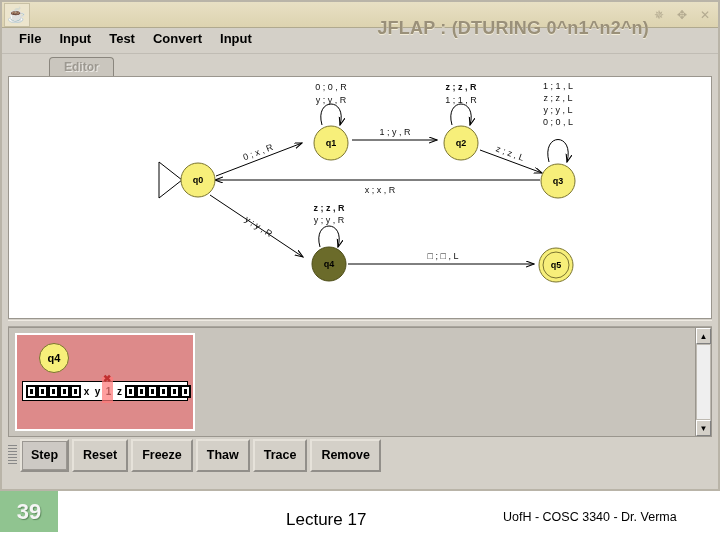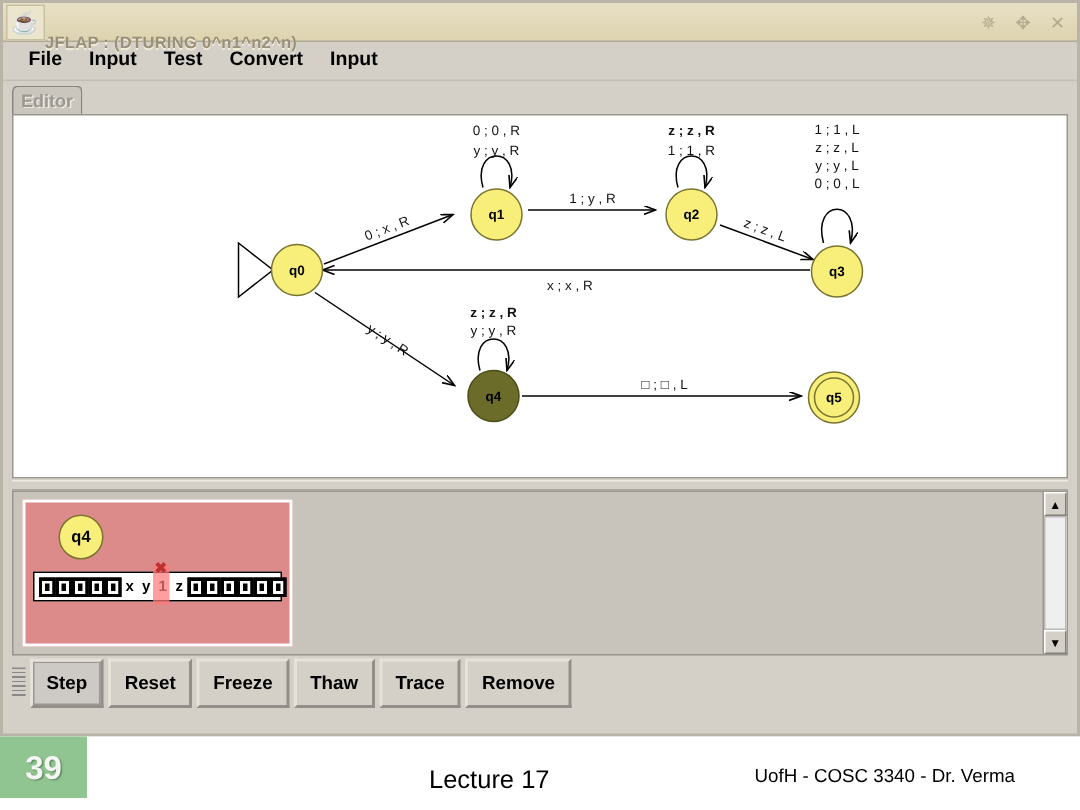--- a/index.html
+++ b/index.html
@@ -27,22 +27,22 @@
     display:flex; align-items:center;
   }
   #app-icon {
     width:26px; height:24px; margin-left:2px;
     display:flex; align-items:center; justify-content:center;
     font-size:15px; color:#6b4a1a;
     background:#ece5cd;
     border:1px solid #c8c0a4;
   }
   #title-text {
-    flex:1; text-align:left;
-    font-size:11px; font-weight:bold; color:#9a9079;
+    flex:1; text-align:right;
+    font-size:18px; font-weight:bold; color:#9a9079;
     letter-spacing:.2px;
     text-shadow:0 1px 0 #f2ecd8;
     margin-top:28px;
   }
   .win-btn {
     width:20px; height:20px; margin-right:3px;
     font-size:12px; color:#b3aa90;
     display:flex; align-items:center; justify-content:center;
   }
 
@@ -59,28 +59,29 @@
   }
 
   
   #tab-strip {
     height:22px; background:#d4d0c8;
     display:flex; align-items:flex-end;
     padding-left:6px;
     position:relative;
   }
   .tab {
-    height:19px; padding:0 5px;
+    height:19px; padding:0 14px;
     display:flex; align-items:center;
     font-size:12px; font-weight:bold;
     border:1px solid #8a867e;
     border-bottom:none;
     border-radius:4px 4px 0 0;
     margin-right:-1px;
     background:#cfcbc3;
+    margin-left:41px;
   }
   .tab.inactive { color:#9c9890; background:#cac6be; text-shadow:1px 1px 0 #eceae6; }
   .tab.active { background:#d8d4cc; color:#000; height:21px; }
   .tab.filler { flex:1; border:none; background:transparent; }
 
   
   #automaton-canvas {
     position:relative;
     margin:0 6px;
     height:243px;

